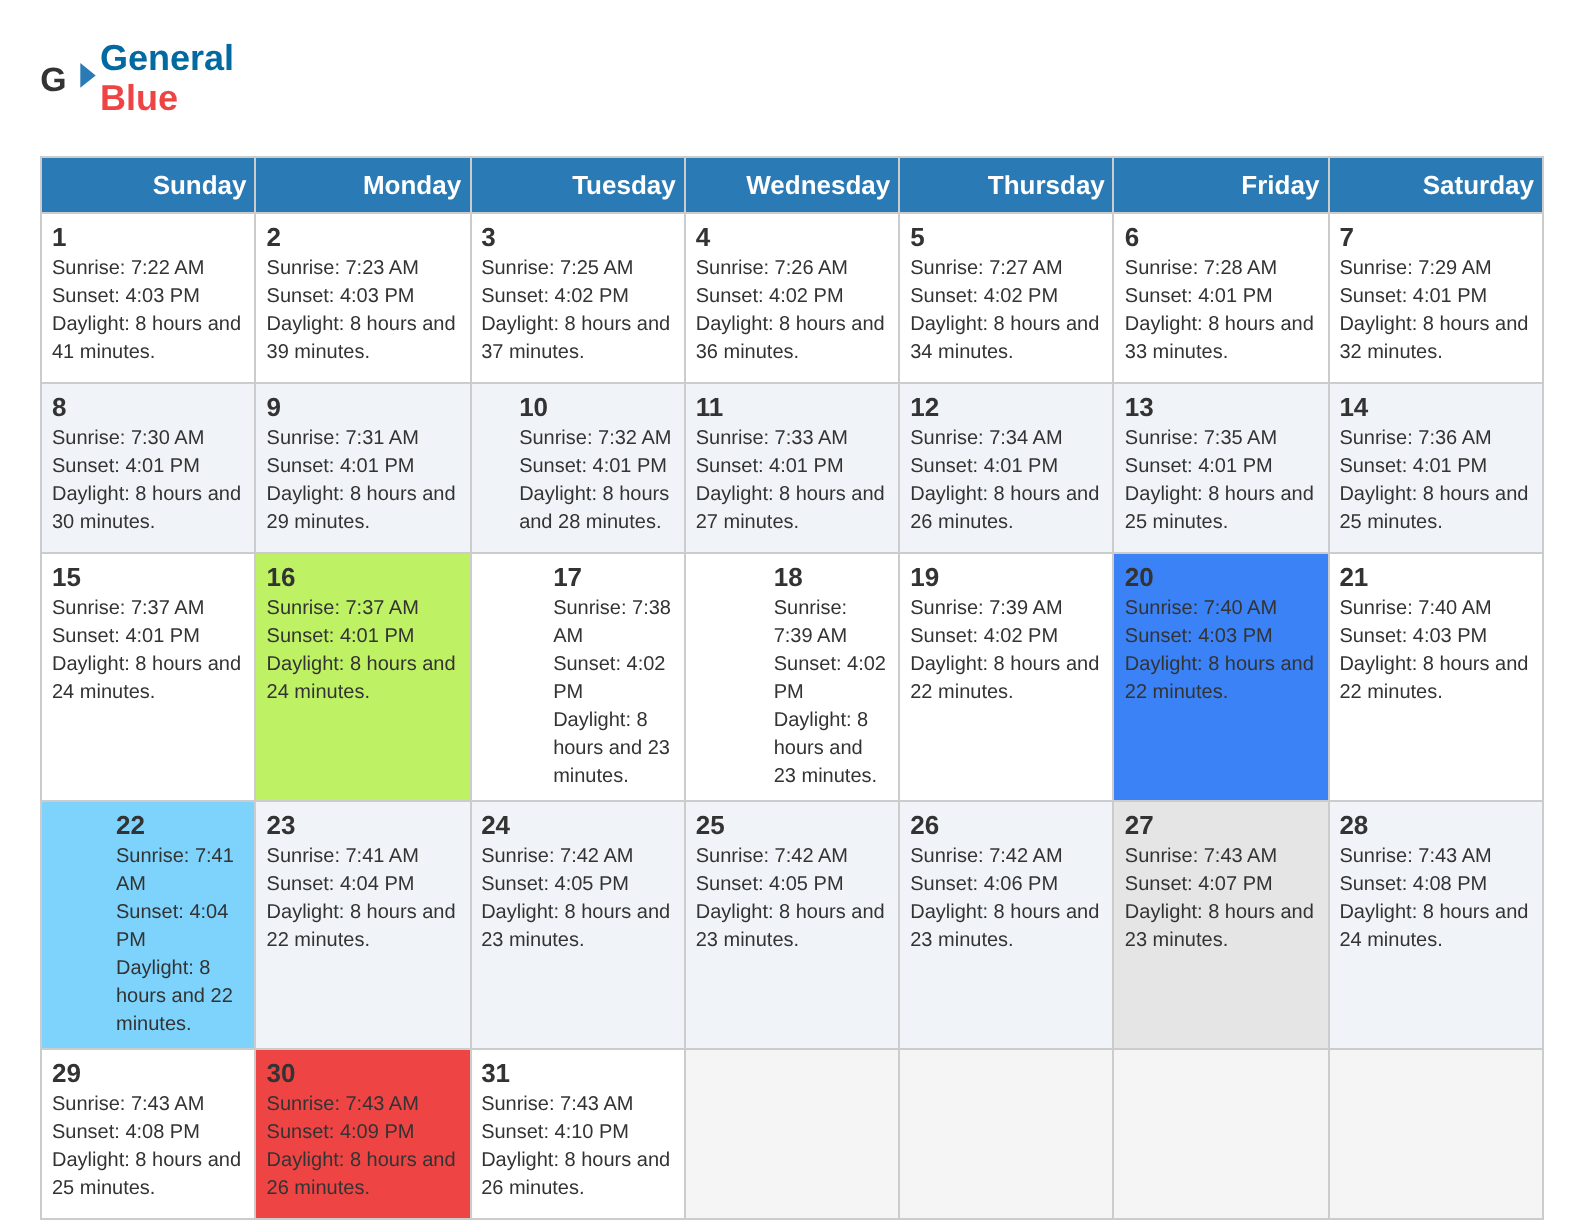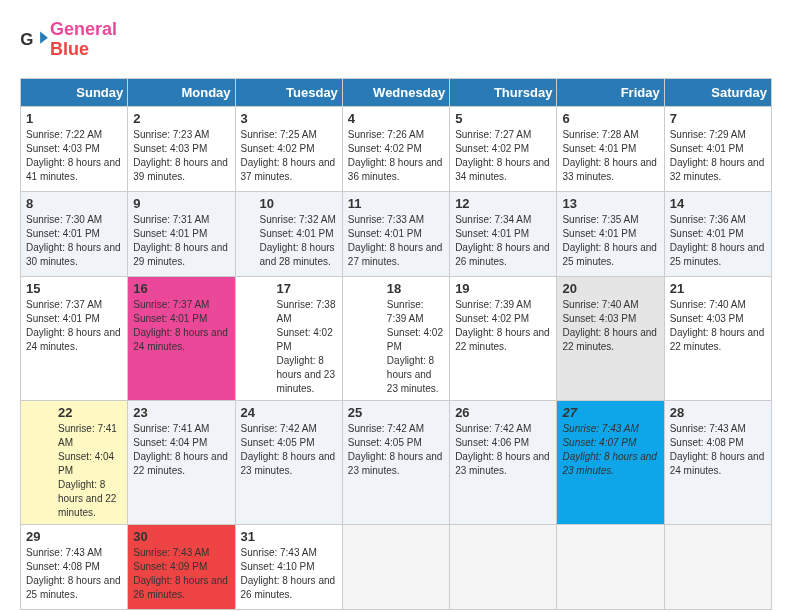--- a/index.html
+++ b/index.html
@@ -15,21 +15,21 @@
       align-items: center;
       margin-bottom: 10px;
     }
     .logo-text {
       font-size: 18px;
       font-weight: bold;
       color: #333;
       line-height: 1.1;
     }
     .logo-text span {
-      color: #ec4899;
+      color: #0369a1;
     }
     .logo-icon {
       width: 28px;
       height: 20px;
       margin-right: 2px;
     }
     .header-right {
       text-align: right;
     }
     .month-title {
@@ -241,21 +241,21 @@
       </tr>
       <tr>
         <td style="background: rgb(255, 255, 255);">
           <div class="day-num">15</div>
           <div class="day-info">
             Sunrise: 7:37 AM<br>
             Sunset: 4:01 PM<br>
             Daylight: 8 hours and 24 minutes.
           </div>
         </td>
-        <td style="background: #ec4899;">
+        <td style="background: #bef264;">
           <div class="day-num">16</div>
           <div class="day-info">
             Sunrise: 7:37 AM<br>
             Sunset: 4:01 PM<br>
             Daylight: 8 hours and 24 minutes.
           </div>
         </td>
         <td style="background: rgb(255, 255, 255); padding-left: 41px;">
           <div class="day-num">17</div>
           <div class="day-info">
@@ -273,39 +273,39 @@
           </div>
         </td>
         <td style="background: rgb(255, 255, 255);">
           <div class="day-num">19</div>
           <div class="day-info">
             Sunrise: 7:39 AM<br>
             Sunset: 4:02 PM<br>
             Daylight: 8 hours and 22 minutes.
           </div>
         </td>
-        <td style="background: #e5e5e5;">
+        <td style="background: #3b82f6;">
           <div class="day-num">20</div>
           <div class="day-info">
             Sunrise: 7:40 AM<br>
             Sunset: 4:03 PM<br>
             Daylight: 8 hours and 22 minutes.
           </div>
         </td>
         <td style="background: rgb(255, 255, 255);">
           <div class="day-num">21</div>
           <div class="day-info">
             Sunrise: 7:40 AM<br>
             Sunset: 4:03 PM<br>
             Daylight: 8 hours and 22 minutes.
           </div>
         </td>
       </tr>
       <tr>
-        <td style="background: #fef9c3; padding-left: 37px;">
+        <td style="background: #7dd3fc; padding-left: 37px;">
           <div class="day-num">22</div>
           <div class="day-info">
             Sunrise: 7:41 AM<br>
             Sunset: 4:04 PM<br>
             Daylight: 8 hours and 22 minutes.
           </div>
         </td>
         <td style="background: rgb(240, 244, 248);">
           <div class="day-num">23</div>
           <div class="day-info">
@@ -331,21 +331,21 @@
           </div>
         </td>
         <td style="background: rgb(240, 244, 248);">
           <div class="day-num">26</div>
           <div class="day-info">
             Sunrise: 7:42 AM<br>
             Sunset: 4:06 PM<br>
             Daylight: 8 hours and 23 minutes.
           </div>
         </td>
-        <td style="background: #0ea5e9; font-style: italic;">
+        <td style="background: #e5e5e5;">
           <div class="day-num">27</div>
           <div class="day-info">
             Sunrise: 7:43 AM<br>
             Sunset: 4:07 PM<br>
             Daylight: 8 hours and 23 minutes.
           </div>
         </td>
         <td style="background: rgb(240, 244, 248);">
           <div class="day-num">28</div>
           <div class="day-info">

